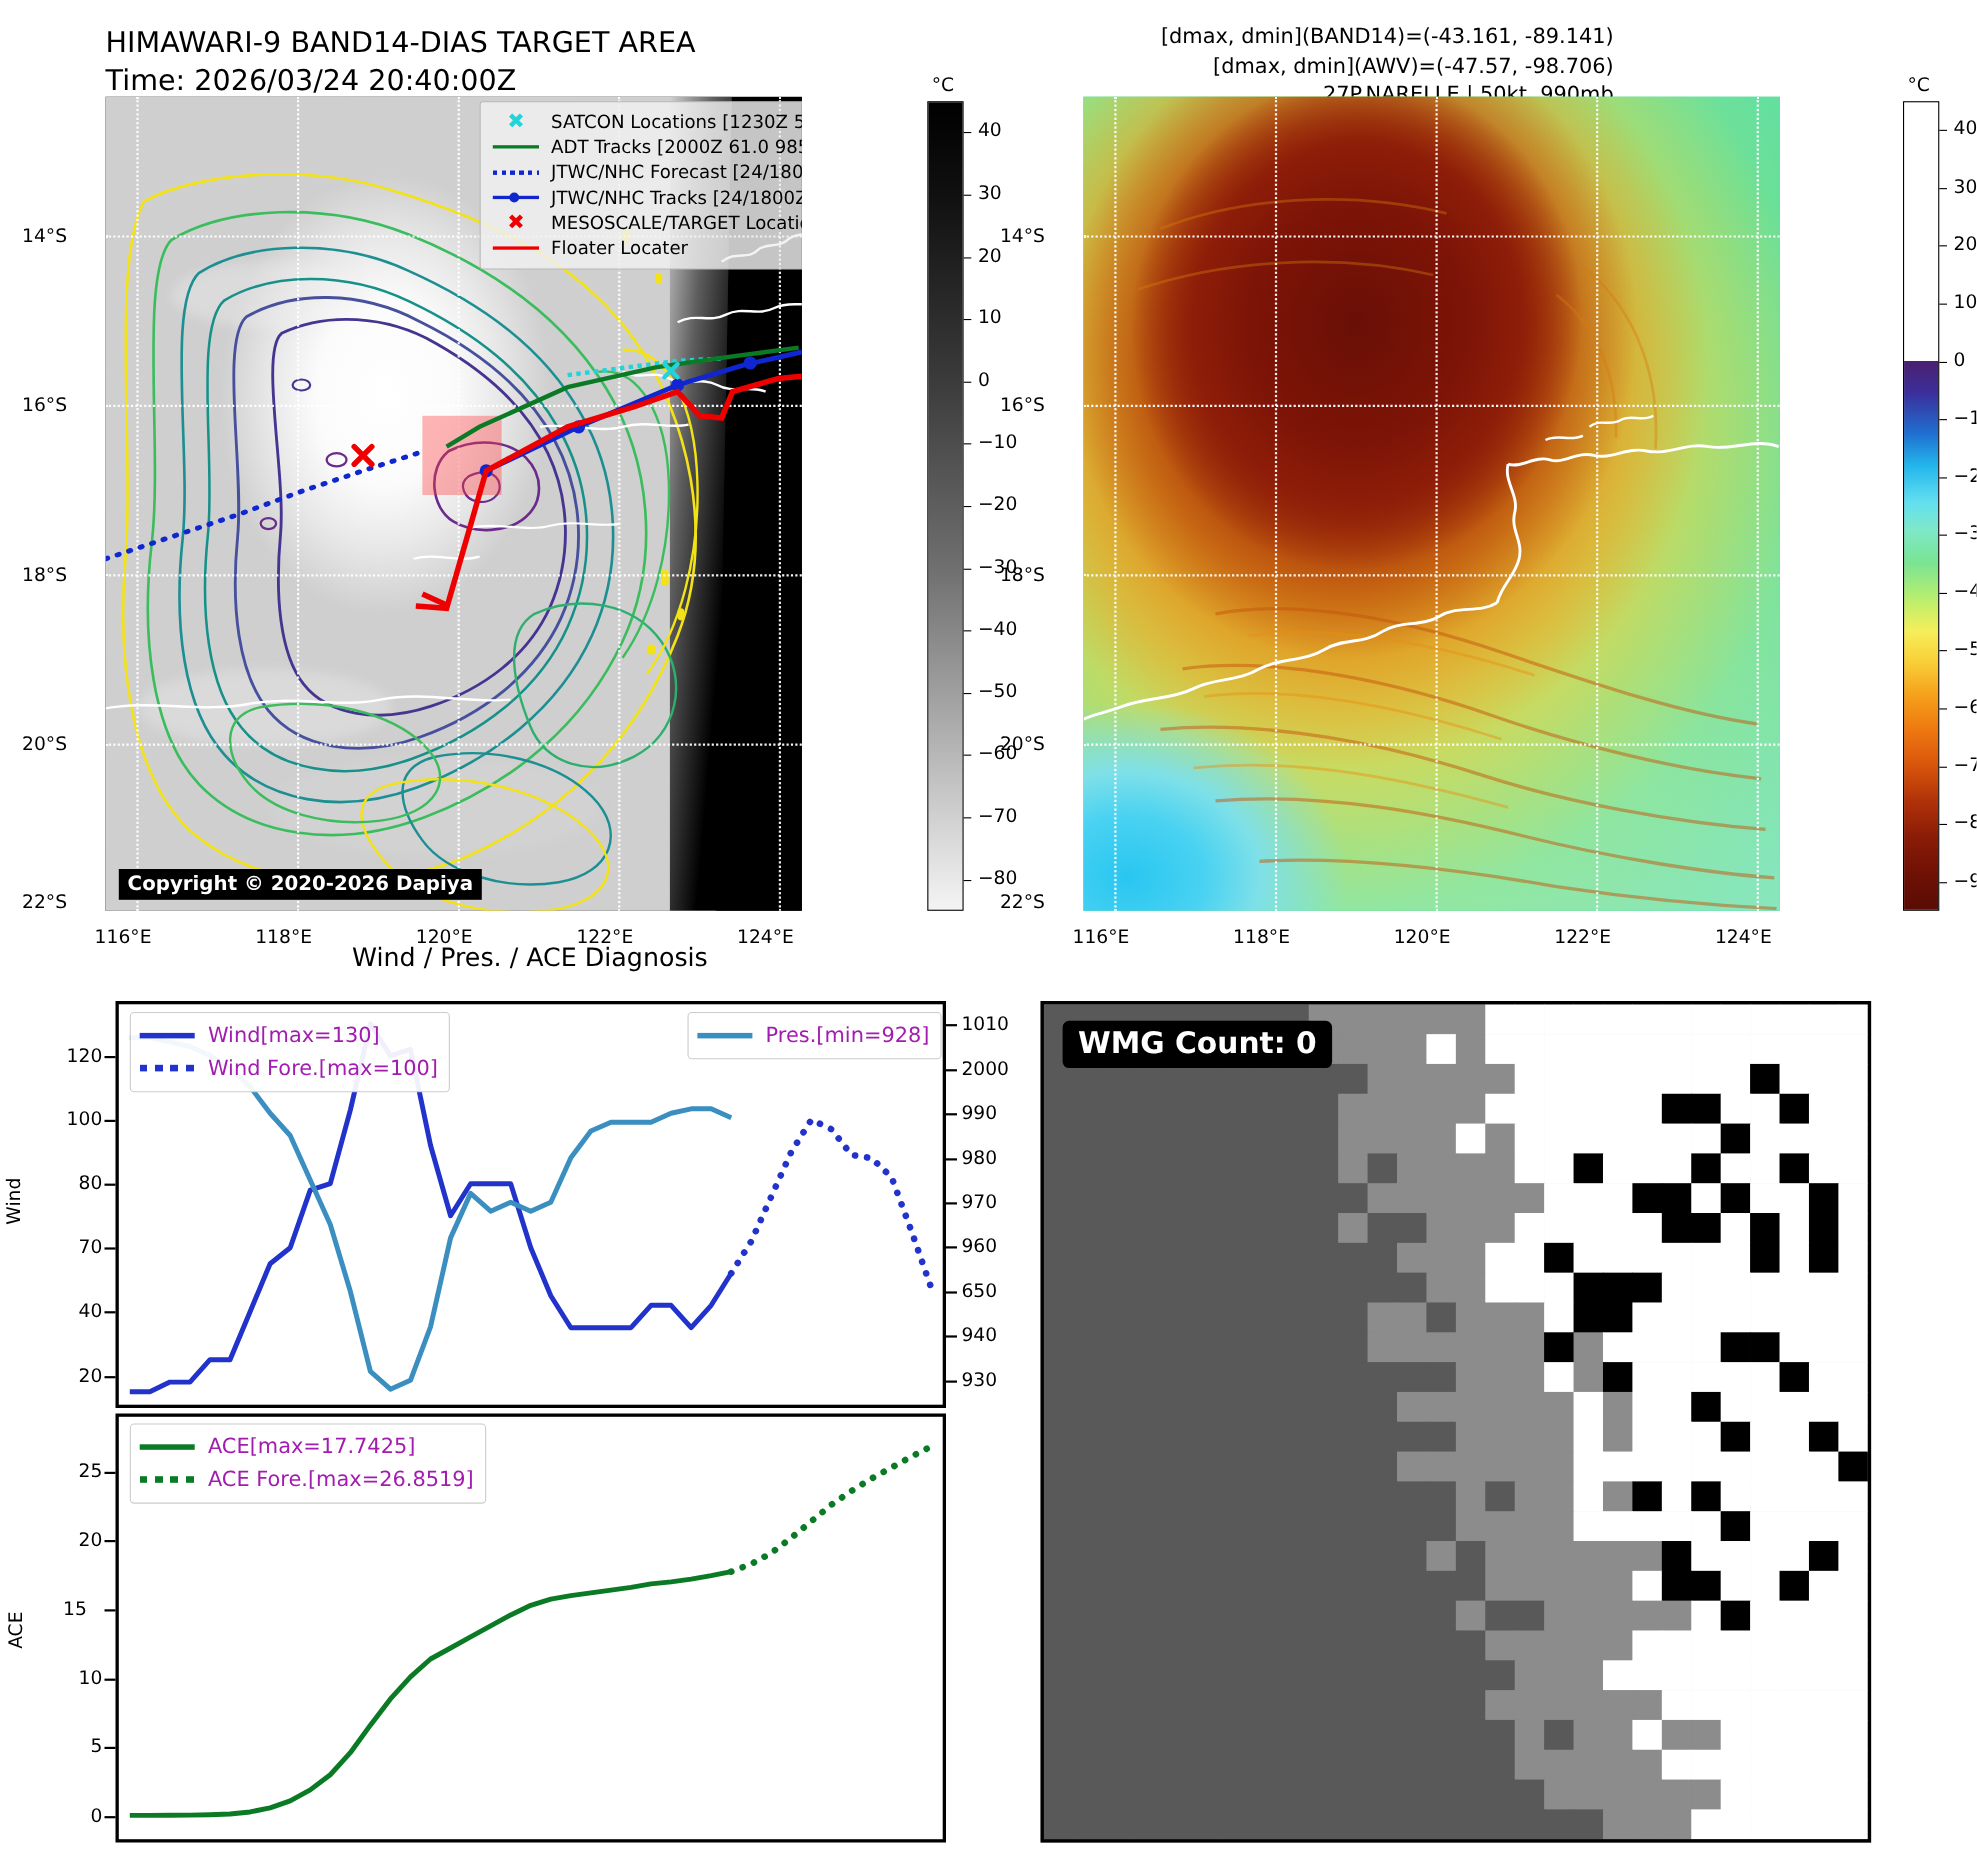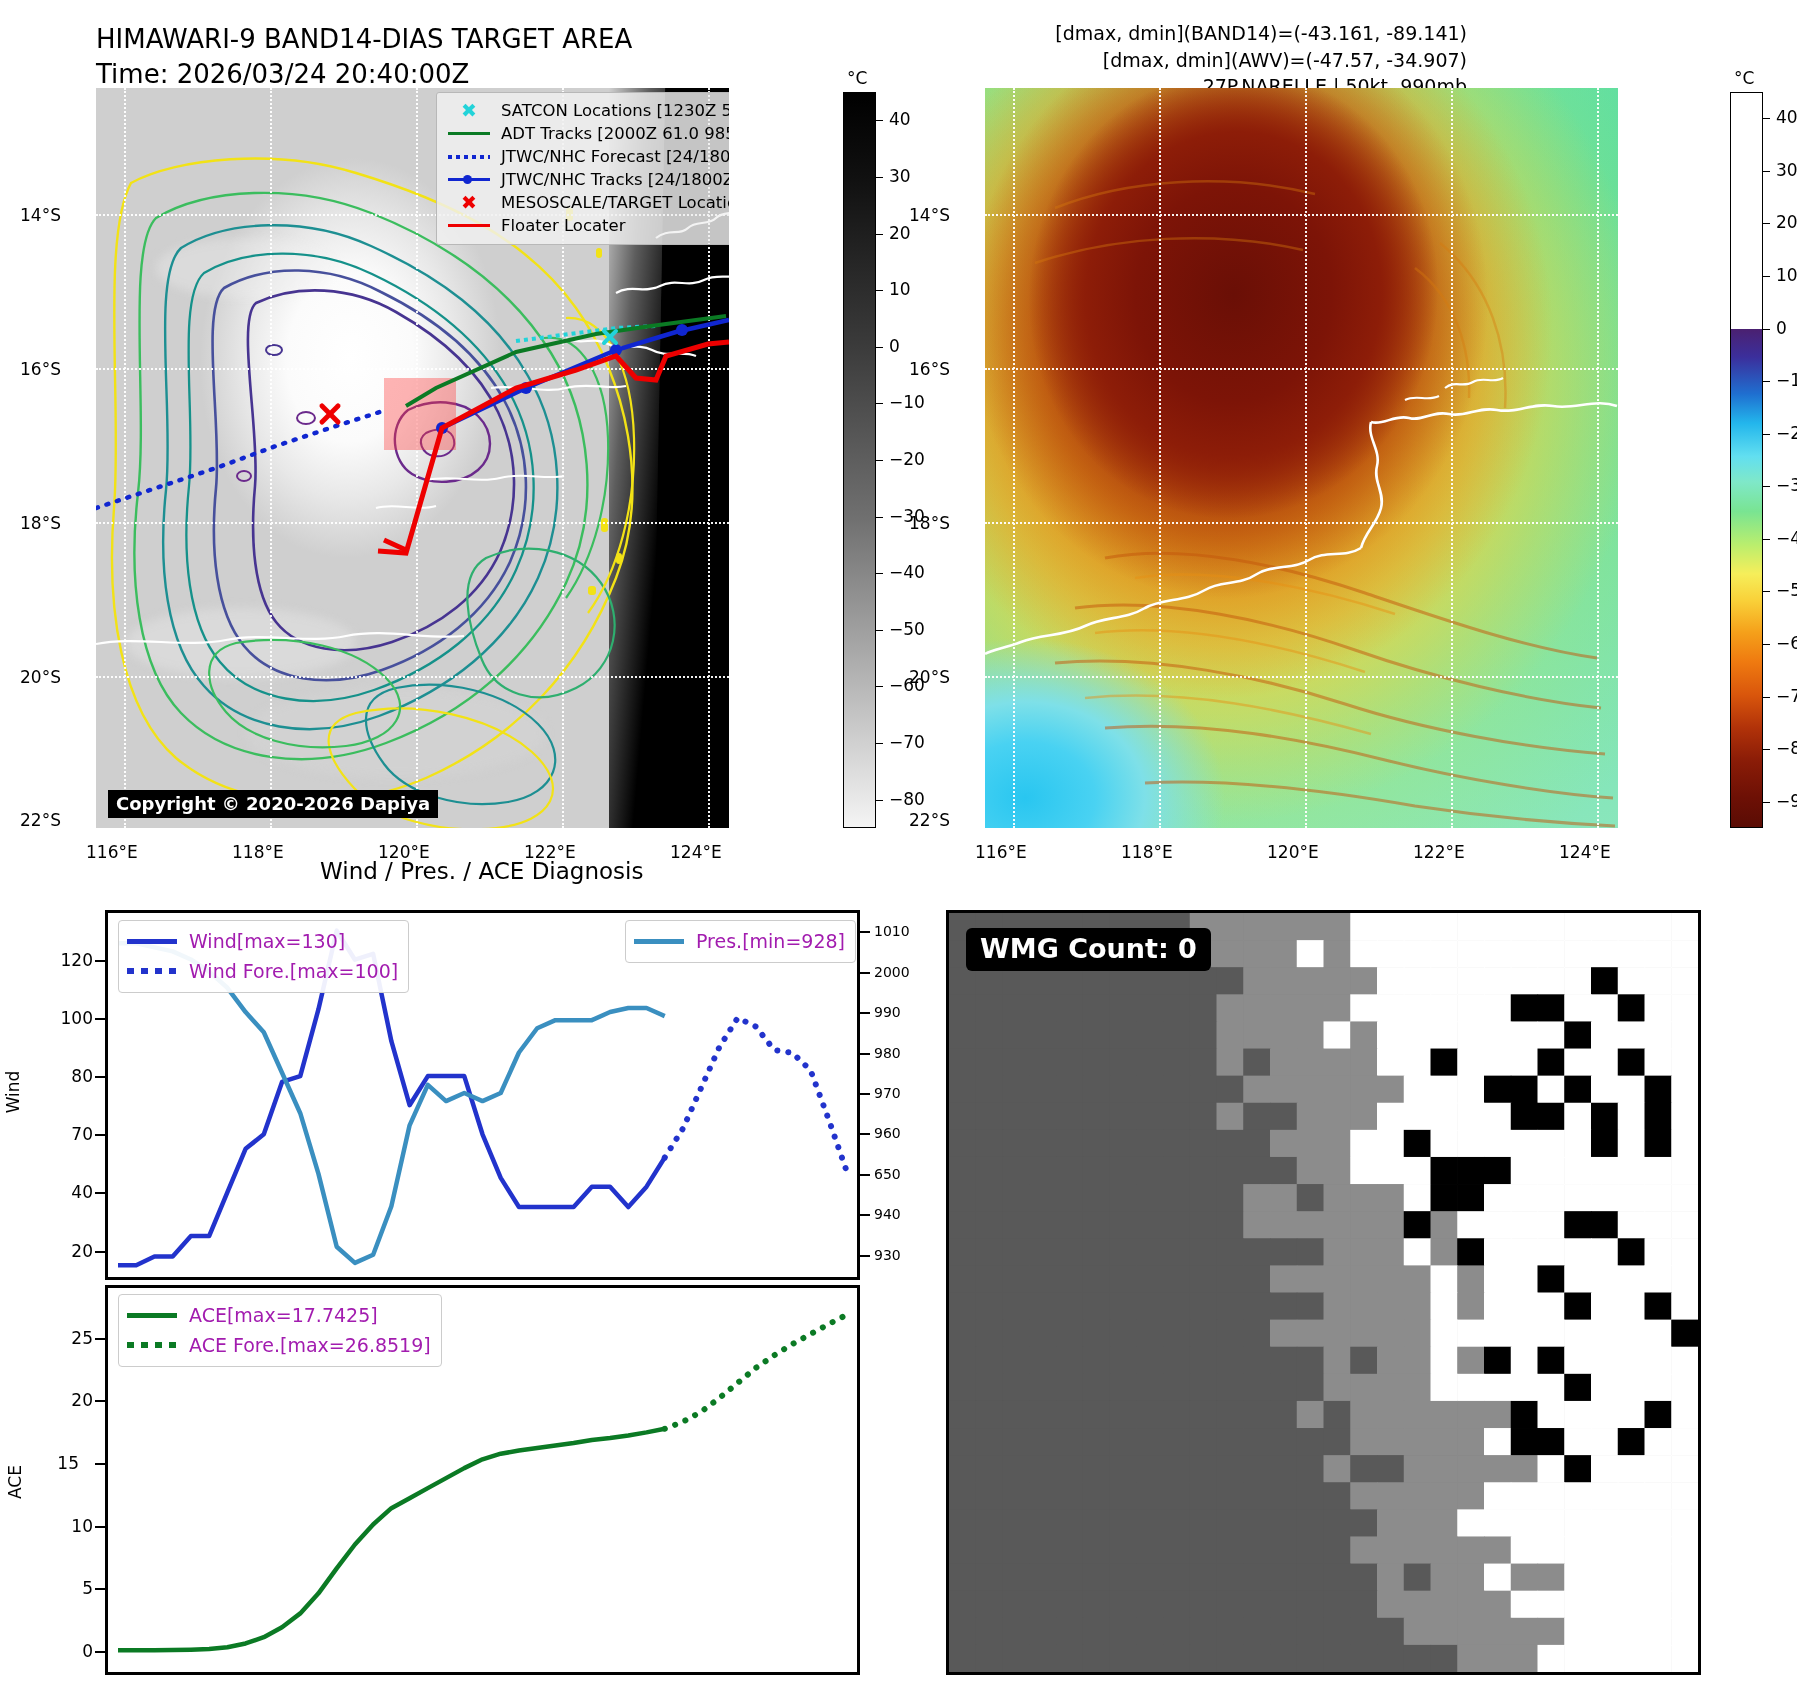--- a/index.html
+++ b/index.html
@@ -101,21 +101,21 @@
   
   #windax {
     position:absolute; left:105px; top:910px; width:755px; height:370px;
     border:3px solid #000; background:#fff; overflow:hidden;
   }
   #aceax {
     position:absolute; left:105px; top:1285px; width:755px; height:390px;
     border:3px solid #000; background:#fff; overflow:hidden;
   }
   .ticklabel-l { position:absolute; font-size:17px; color:#000; text-align:right; transform:translateY(-50%); }
-  .ticklabel-r { position:absolute; font-size:14px; color:#000; text-align:left; transform:translateY(-50%); }
+  .ticklabel-r { position:absolute; font-size:17px; color:#000; text-align:left; transform:translateY(-50%); }
   .axis-title { position:absolute; font-size:17px; color:#000;
     transform-origin: 50% 50%; white-space:nowrap; }
 
   .chartlegend {
     position:absolute;
     background: rgba(255,255,255,0.93);
     border:1px solid #cccccc; border-radius:4px;
     padding:5px 10px 6px 8px; font-size:19px; color:#a21caf;
   }
   .chartlegend .row { display:flex; align-items:center; height:30px; }
@@ -135,21 +135,21 @@
   }
   svg { display:block; }
 </style>
 </head>
 <body>
 
 <div id="page">
 
   <div class="ttl" style="left:96px; top:22px;"><span>HIMAWARI-9 BAND14-DIAS TARGET AREA</span><br><span>Time: 2026/03/24 20:40:00Z</span></div>
 
-  <div class="hdr" style="right:330px; top:20px; width:700px;"><span>[dmax, dmin](BAND14)=(-43.161, -89.141)</span><br><span>[dmax, dmin](AWV)=(-47.57, -34.907)</span><br><span>27P.NARELLE | 50kt, 990mb</span></div>
+  <div class="hdr" style="right:330px; top:20px; width:700px;"><span>[dmax, dmin](BAND14)=(-43.161, -89.141)</span><br><span>[dmax, dmin](AWV)=(-47.57, -98.706)</span><br><span>27P.NARELLE | 50kt, 990mb</span></div>
 
   <div id="map1">
     <div class="sat"></div>
     <div class="darkright"></div>
 
     <div class="wispL" style="left:30px; top:520px; width:230px; height:70px; background:rgba(230,230,230,.45);"></div>
     <div class="wispL" style="left:150px; top:600px; width:300px; height:90px; background:rgba(215,215,215,.4);"></div>
     <div class="wispL" style="left:60px; top:150px; width:180px; height:60px; background:rgba(240,240,240,.35);"></div>
 
     <svg width="633" height="740" style="position:absolute;left:0;top:0;">

